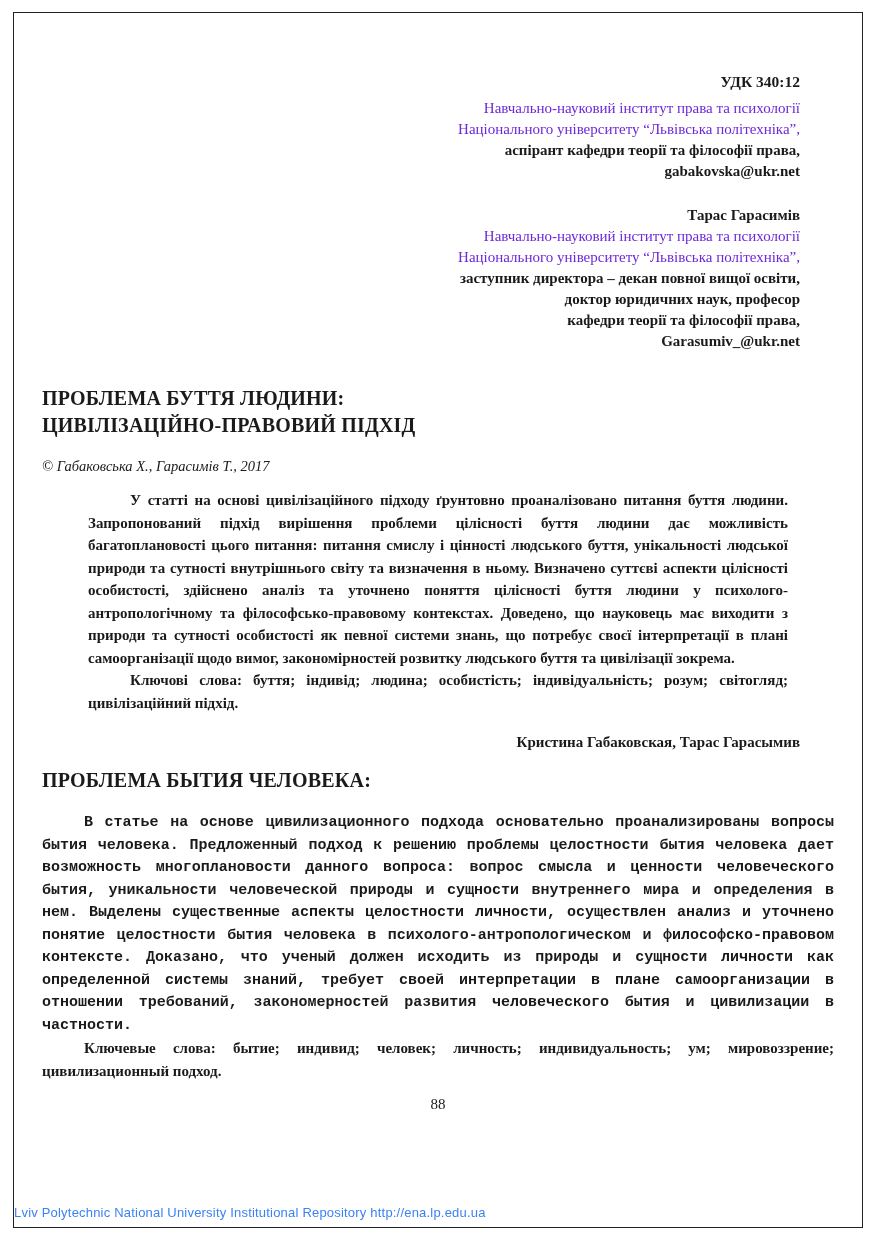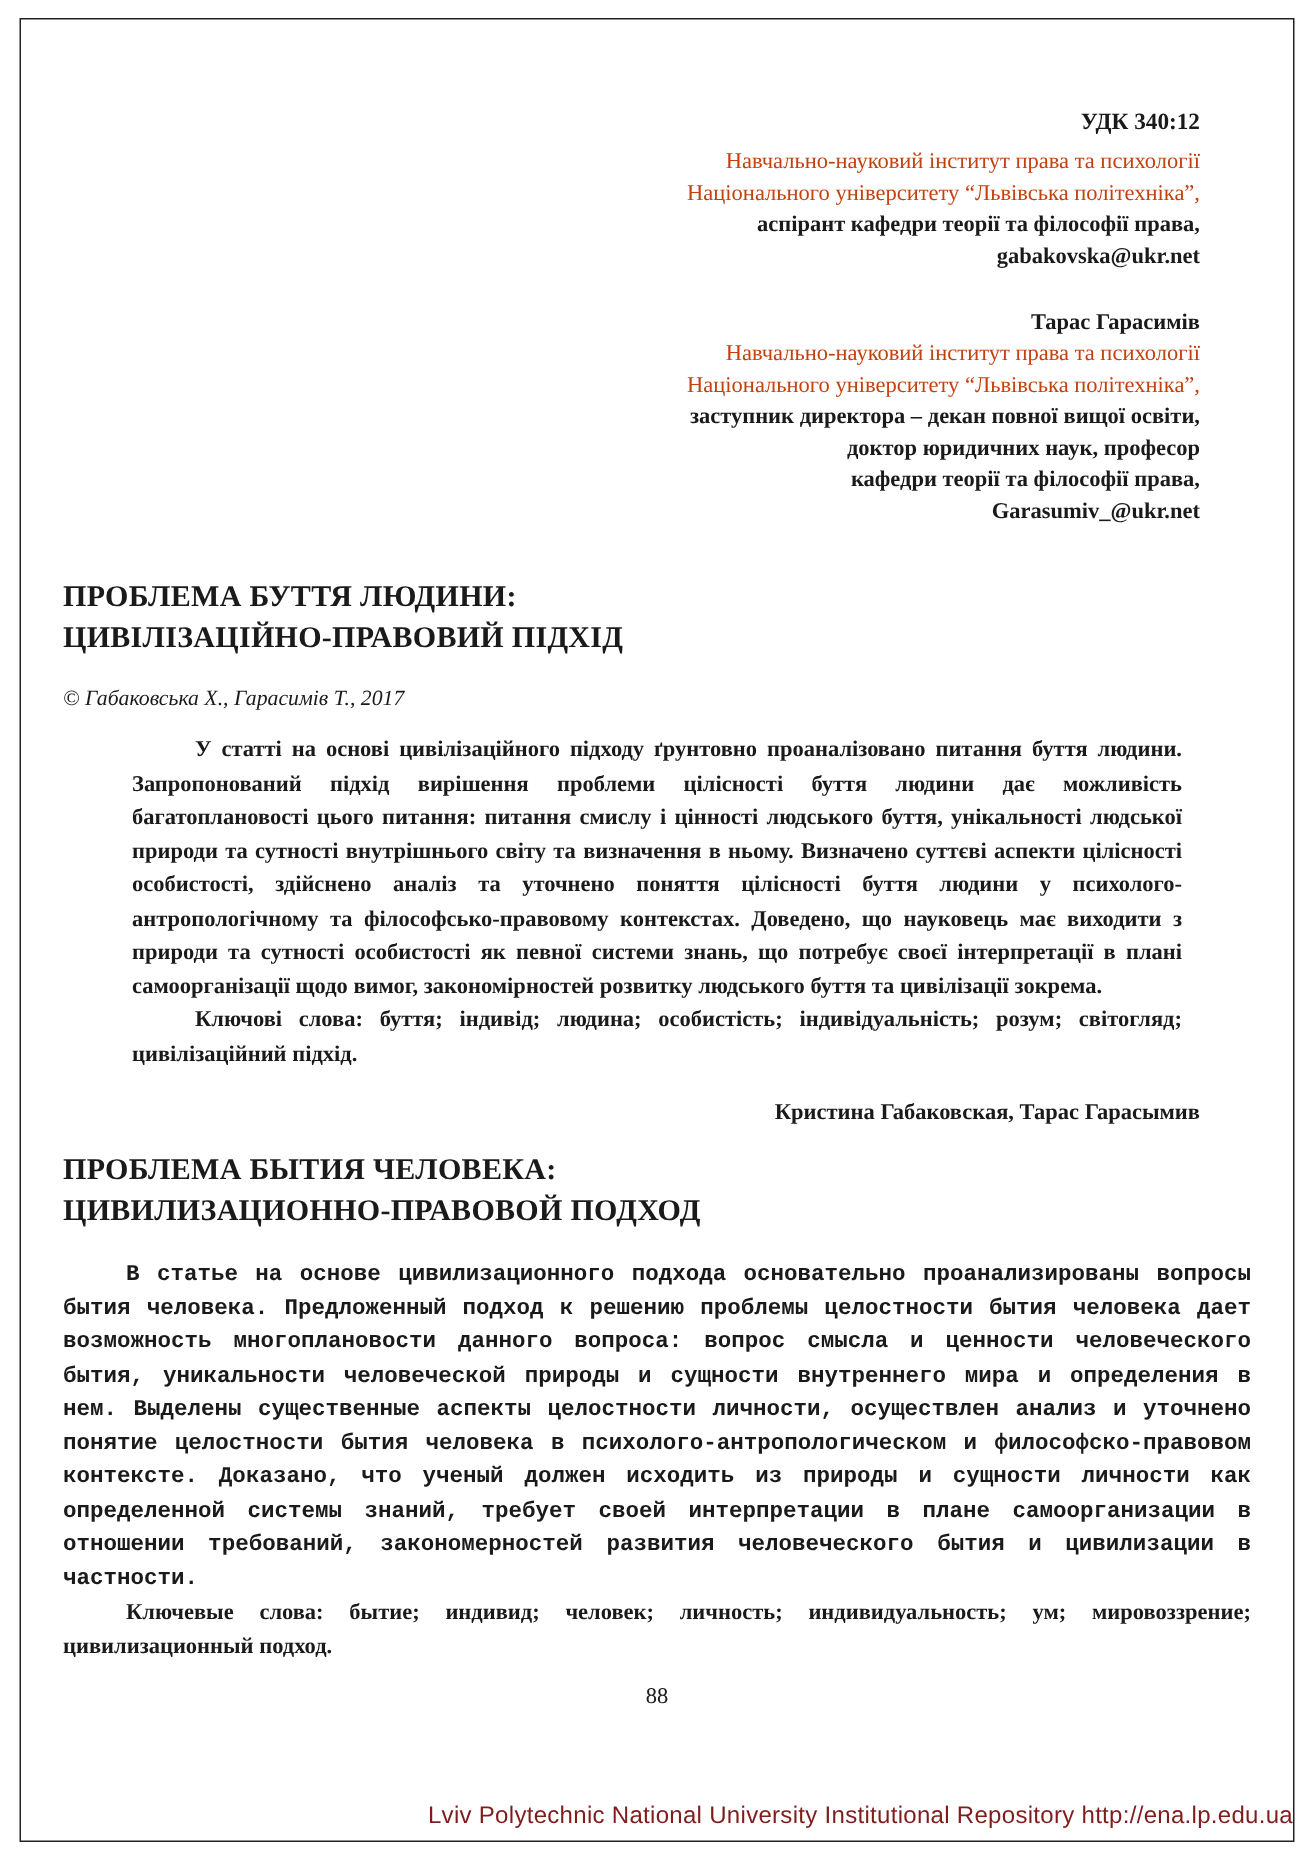--- a/index.html
+++ b/index.html
@@ -38,21 +38,21 @@
   .author-block {
     text-align: right;
     margin-right: 34px;
     line-height: 21px;
     font-size: 15px;
   }
   .author-block + .author-block {
     margin-top: 23px;
   }
   .author-name { font-weight: bold; }
-  .author-aff  { font-weight: normal; color: #c2410c; }
+  .author-aff  { font-weight: normal; color: #6d28d9; }
   .author-role { font-weight: bold; }
   .author-email{ font-weight: bold; }
   .article-title {
     text-align: left;
     font-weight: bold;
     font-size: 20px;
     line-height: 27px;
     margin-top: 33px;
     letter-spacing: 0.2px;
   }
@@ -98,24 +98,24 @@
   .page-number {
     text-align: center;
     margin-top: 14px;
     font-size: 15px;
   }
   .footer {
     position: absolute;
     left: 0;
     right: 0;
     bottom: 7px;
-    text-align: right;
+    text-align: left;
     font-family: "Liberation Sans", "DejaVu Sans", sans-serif;
-    font-size: 16px;
-    color: #7f1d1d;
+    font-size: 13px;
+    color: #3b82f6;
     letter-spacing: 0.2px;
   }
 </style>
 </head>
 <body>
 
 <div class="frame">
   <div class="content">
 
     <div class="udk">УДК 340:12</div>
@@ -145,21 +145,20 @@
     <div class="copyright">© Габаковська Х., Гарасимів Т., 2017</div>
 
     <div class="abstract abstract-ua">У статті на основі цивілізаційного підходу ґрунтовно проаналізовано питання буття людини. Запропонований підхід вирішення проблеми цілісності буття людини дає можливість багатоплановості цього питання: питання смислу і цінності людського буття, унікальності людської природи та сутності внутрішнього світу та визначення в ньому. Визначено суттєві аспекти цілісності особистості, здійснено аналіз та уточнено поняття цілісності буття людини у психолого-антропологічному та філософсько-правовому контекстах. Доведено, що науковець має виходити з природи та сутності особистості як певної системи знань, що потребує своєї інтерпретації в плані самоорганізації щодо вимог, закономірностей розвитку людського буття та цивілізації зокрема.</div>
 
     <div class="keywords keywords-ua">Ключові слова: буття; індивід; людина; особистість; індивідуальність; розум; світогляд; цивілізаційний підхід.</div>
 
     <div class="authors-ru">Кристина Габаковская, Тарас Гарасымив</div>
 
     <div class="article-title article-title-ru">
       <div>ПРОБЛЕМА БЫТИЯ ЧЕЛОВЕКА:</div>
-      <div>ЦИВИЛИЗАЦИОННО-ПРАВОВОЙ ПОДХОД</div>
     </div>
 
     <div class="abstract abstract-ru">В статье на основе цивилизационного подхода основательно проанализированы вопросы бытия человека. Предложенный подход к решению проблемы целостности бытия человека дает возможность многоплановости данного вопроса: вопрос смысла и ценности человеческого бытия, уникальности человеческой природы и сущности внутреннего мира и определения в нем. Выделены существенные аспекты целостности личности, осуществлен анализ и уточнено понятие целостности бытия человека в психолого-антропологическом и философско-правовом контексте. Доказано, что ученый должен исходить из природы и сущности личности как определенной системы знаний, требует своей интерпретации в плане самоорганизации в отношении требований, закономерностей развития человеческого бытия и цивилизации в частности.</div>
 
     <div class="keywords keywords-ru">Ключевые слова: бытие; индивид; человек; личность; индивидуальность; ум; мировоззрение; цивилизационный подход.</div>
 
     <div class="page-number">88</div>
 
   </div>
 

